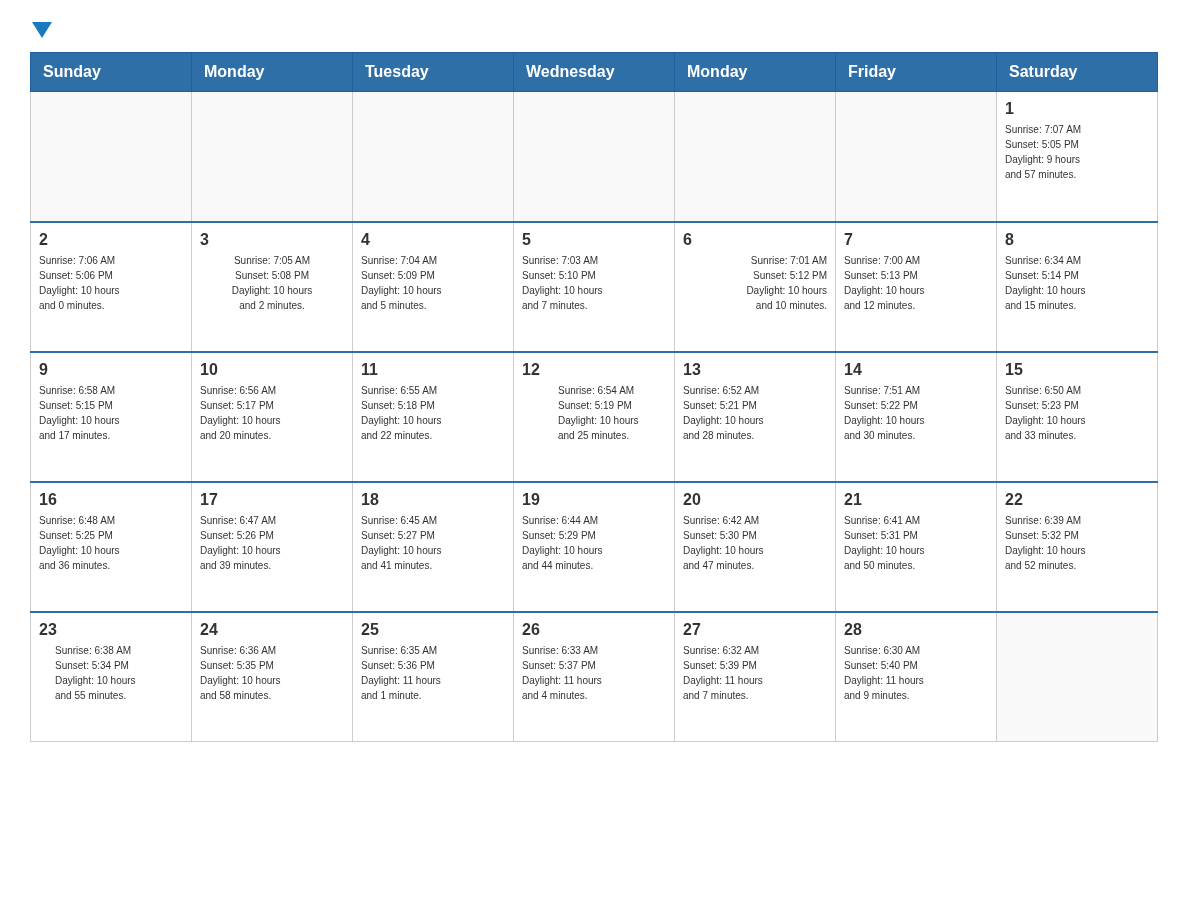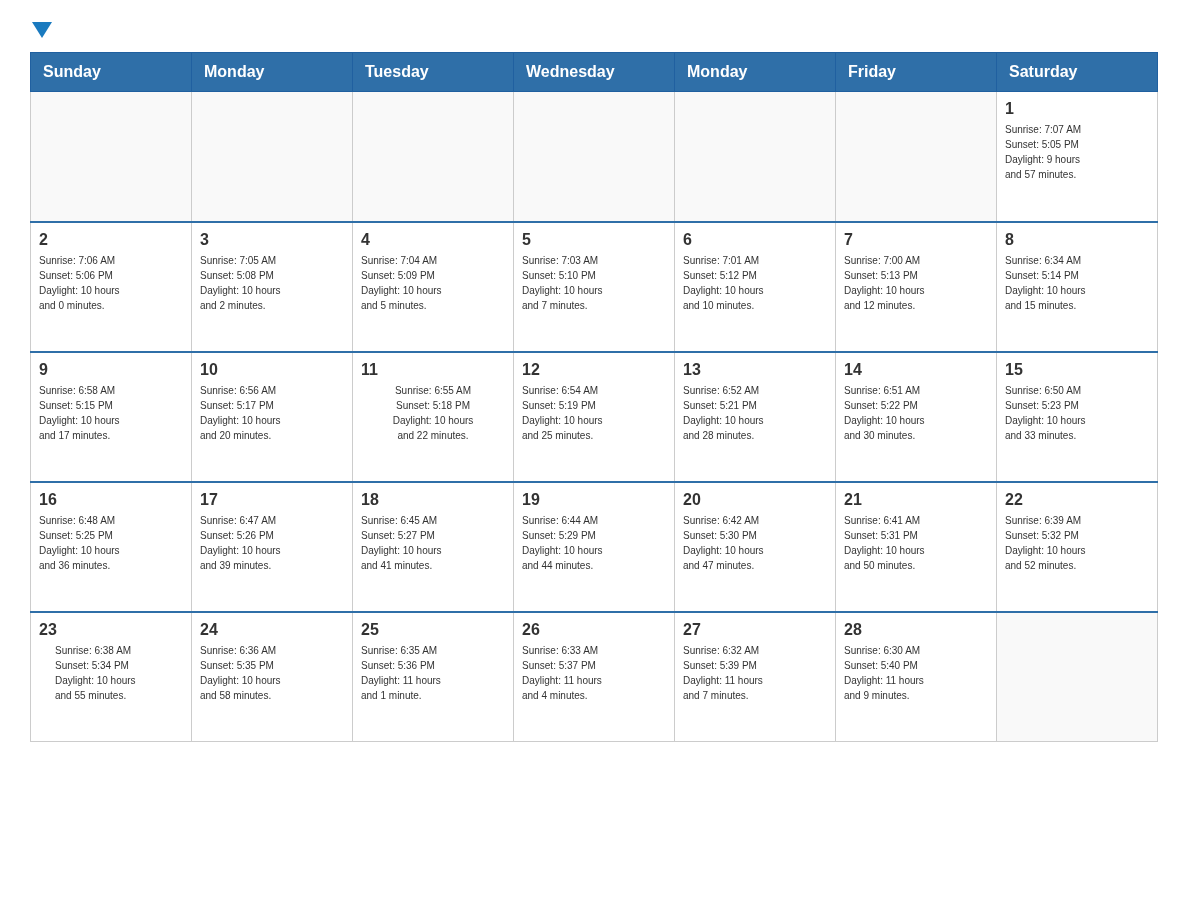--- a/index.html
+++ b/index.html
@@ -127,42 +127,42 @@
       <tr class="row-border">
         <td>
           <span class="day-number">2</span>
           <div class="day-info" style="white-space: pre-line;">Sunrise: 7:06 AM
 Sunset: 5:06 PM
 Daylight: 10 hours
 and 0 minutes.</div>
         </td>
         <td>
           <span class="day-number">3</span>
-          <div class="day-info" style="white-space: pre-line;">Sunrise: 7:05 AM
+          <div class="day-info" style="white-space: pre-line; text-align: center;">Sunrise: 7:05 AM
 Sunset: 5:08 PM
 Daylight: 10 hours
 and 2 minutes.</div>
         </td>
         <td>
           <span class="day-number">4</span>
           <div class="day-info" style="white-space: pre-line;">Sunrise: 7:04 AM
 Sunset: 5:09 PM
 Daylight: 10 hours
 and 5 minutes.</div>
         </td>
         <td>
           <span class="day-number">5</span>
           <div class="day-info" style="white-space: pre-line;">Sunrise: 7:03 AM
 Sunset: 5:10 PM
 Daylight: 10 hours
 and 7 minutes.</div>
         </td>
         <td>
           <span class="day-number">6</span>
-          <div class="day-info" style="white-space: pre-line;">Sunrise: 7:01 AM
+          <div class="day-info" style="white-space: pre-line; text-align: right;">Sunrise: 7:01 AM
 Sunset: 5:12 PM
 Daylight: 10 hours
 and 10 minutes.</div>
         </td>
         <td>
           <span class="day-number">7</span>
           <div class="day-info" style="white-space: pre-line;">Sunrise: 7:00 AM
 Sunset: 5:13 PM
 Daylight: 10 hours
 and 12 minutes.</div>
@@ -185,42 +185,42 @@
         </td>
         <td>
           <span class="day-number">10</span>
           <div class="day-info" style="white-space: pre-line;">Sunrise: 6:56 AM
 Sunset: 5:17 PM
 Daylight: 10 hours
 and 20 minutes.</div>
         </td>
         <td>
           <span class="day-number">11</span>
-          <div class="day-info" style="white-space: pre-line; text-align: center;">Sunrise: 6:55 AM
+          <div class="day-info" style="white-space: pre-line;">Sunrise: 6:55 AM
 Sunset: 5:18 PM
 Daylight: 10 hours
 and 22 minutes.</div>
         </td>
         <td>
           <span class="day-number">12</span>
-          <div class="day-info" style="white-space: pre-line;">Sunrise: 6:54 AM
+          <div class="day-info" style="white-space: pre-line; margin-left: 36px;">Sunrise: 6:54 AM
 Sunset: 5:19 PM
 Daylight: 10 hours
 and 25 minutes.</div>
         </td>
         <td>
           <span class="day-number">13</span>
           <div class="day-info" style="white-space: pre-line;">Sunrise: 6:52 AM
 Sunset: 5:21 PM
 Daylight: 10 hours
 and 28 minutes.</div>
         </td>
         <td>
           <span class="day-number">14</span>
-          <div class="day-info" style="white-space: pre-line;">Sunrise: 6:51 AM
+          <div class="day-info" style="white-space: pre-line;">Sunrise: 7:51 AM
 Sunset: 5:22 PM
 Daylight: 10 hours
 and 30 minutes.</div>
         </td>
         <td>
           <span class="day-number">15</span>
           <div class="day-info" style="white-space: pre-line;">Sunrise: 6:50 AM
 Sunset: 5:23 PM
 Daylight: 10 hours
 and 33 minutes.</div>

